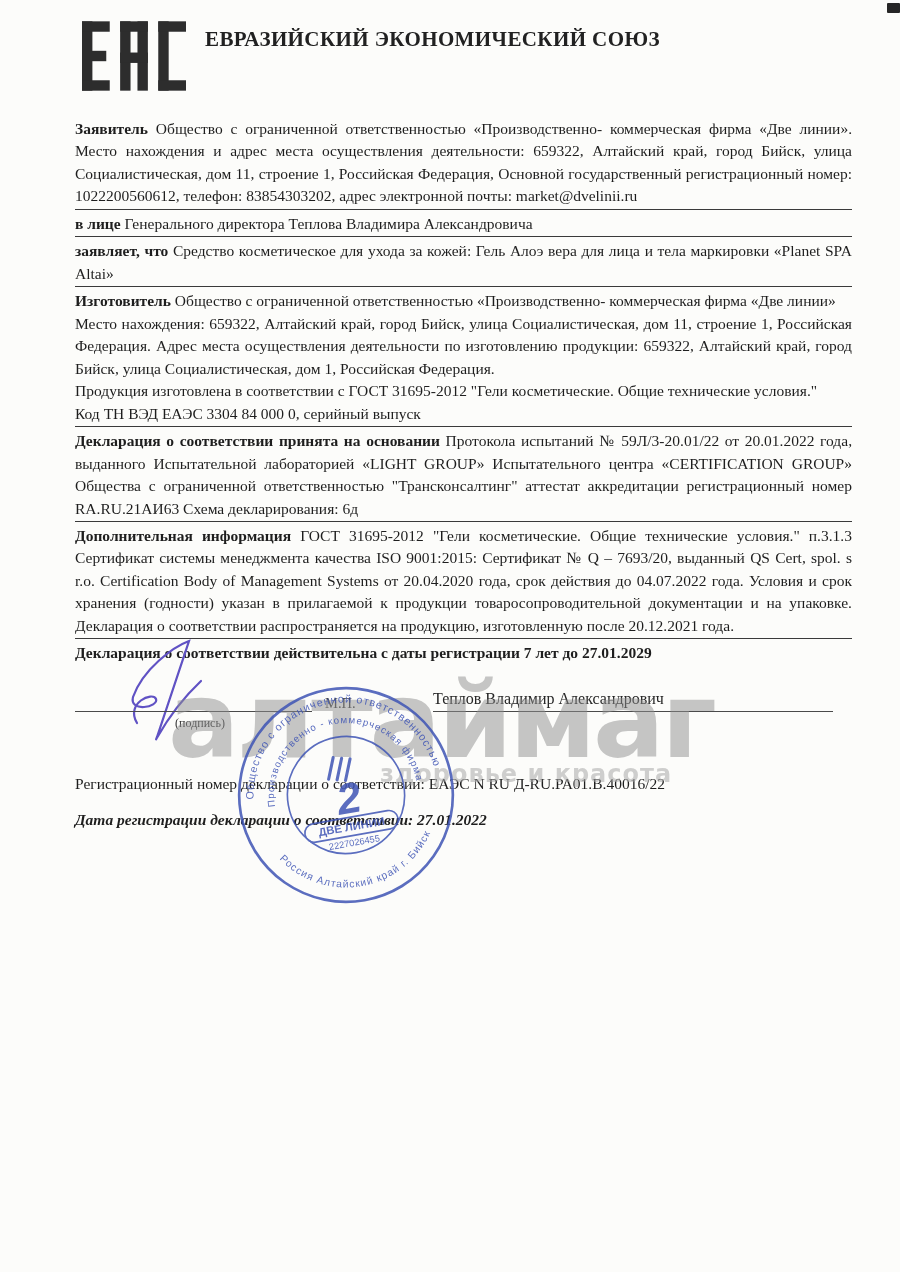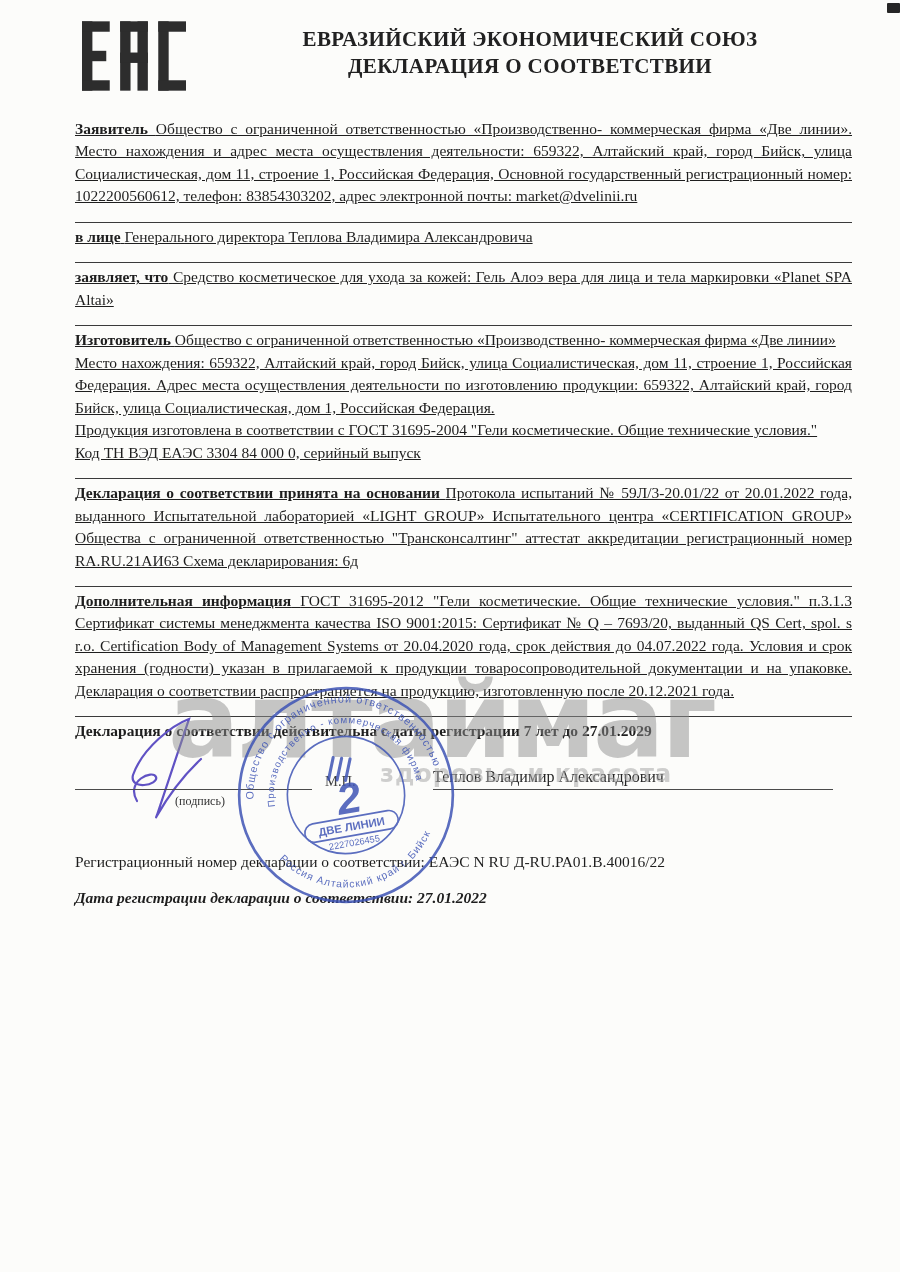--- a/index.html
+++ b/index.html
@@ -7,33 +7,33 @@
   .page {
     position:relative; width:900px; height:1272px;
     background:#fcfcfa; overflow:hidden;
     font-family:"Liberation Serif","DejaVu Serif",serif;
     color:#1e1e1e;
   }
   
   .eac-logo { position:absolute; left:82px; top:18px; }
   .title-wrap {
     position:absolute; left:205px; right:45px; top:26px;
-    text-align:center; font-weight:bold; font-size:21px;
+    font-weight:bold; font-size:21px;
     line-height:1.3; letter-spacing:.4px; color:#212121;
   }
   .corner-mark {
     position:absolute; right:0; top:3px; width:13px; height:10px;
     background:#262626; border-radius:1px;
   }
   
   .content {
     position:absolute; top:118px; left:75px; width:777px;
     font-size:15.5px; line-height:1.45; text-align:justify;
   }
-  .sec { border-bottom:1.5px solid #3a3a3a; padding-bottom:14px; margin-bottom:3px;text-decoration:underline; }
+  .sec { border-bottom:1.5px solid #3a3a3a; padding-bottom:1px; margin-bottom:3px; }
   .sec:last-child { border-bottom:none; }
   .gap { }
   b.lbl { font-weight:bold; }
   .validity { font-weight:bold; margin-top:2px; }
   
   .sig-block { position:relative; height:88px; }
   .sig-line-left {
     position:absolute; left:0; top:46px; width:237px;
     border-top:1.2px solid #4a4a4a;
   }
@@ -98,37 +98,36 @@
           <rect x="44" y="36" width="32" height="12"></rect>
         <rect x="88" y="0" width="12" height="80"></rect>
           <rect x="88" y="0" width="32" height="12"></rect>
         <rect x="88" y="68" width="32" height="12"></rect>
       </g>
     </svg>
   </div>
 
   <div class="title-wrap">
     <div>ЕВРАЗИЙСКИЙ ЭКОНОМИЧЕСКИЙ СОЮЗ</div>
-    <div>ДЕКЛАРАЦИЯ О СООТВЕТСТВИИ</div>
   </div>
 
   <div class="corner-mark"></div>
 
   <div class="content">
 
     <p class="sec"><b class="lbl">Заявитель</b> <span>Общество с ограниченной ответственностью «Производственно- коммерческая фирма «Две линии». Место нахождения и адрес места осуществления деятельности: 659322, Алтайский край, город Бийск, улица Социалистическая, дом 11, строение 1, Российская Федерация, Основной государственный регистрационный номер: 1022200560612, телефон: 83854303202, адрес электронной почты: market@dvelinii.ru</span></p>
 
     <p class="sec"><b class="lbl">в лице</b> <span>Генерального директора Теплова Владимира Александровича</span></p>
 
     <p class="sec"><b class="lbl">заявляет, что</b> <span>Средство косметическое для ухода за кожей: Гель Алоэ вера для лица и тела маркировки «Planet SPA Altai»</span></p>
 
     <div class="sec">
       <p><b class="lbl">Изготовитель</b> <span>Общество с ограниченной ответственностью «Производственно- коммерческая фирма «Две линии»</span></p>
       <p>Место нахождения: 659322, Алтайский край, город Бийск, улица Социалистическая, дом 11, строение 1, Российская Федерация. Адрес места осуществления деятельности по изготовлению продукции: 659322, Алтайский край, город Бийск, улица Социалистическая, дом 1, Российская Федерация.</p>
-      <p>Продукция изготовлена в соответствии с ГОСТ 31695-2004 "Гели косметические. Общие технические условия."</p>
+      <p>Продукция изготовлена в соответствии с ГОСТ 31695-2012 "Гели косметические. Общие технические условия."</p>
       <p>Код ТН ВЭД ЕАЭС 3304 84 000 0, серийный выпуск</p>
     </div>
 
 
     <p class="sec gap"><b class="lbl">Декларация о соответствии принята на основании</b> <span>Протокола испытаний № 59Л/3-20.01/22 от 20.01.2022 года, выданного Испытательной лабораторией «LIGHT GROUP» Испытательного центра «CERTIFICATION GROUP» Общества с ограниченной ответственностью "Трансконсалтинг" аттестат аккредитации регистрационный номер RA.RU.21АИ63 Схема декларирования: 6д</span></p>
 
     <p class="sec gap"><b class="lbl">Дополнительная информация</b> <span>ГОСТ 31695-2012 "Гели косметические. Общие технические условия." п.3.1.3 Сертификат системы менеджмента качества ISO 9001:2015: Сертификат № Q – 7693/20, выданный QS Cert, spol. s r.o. Certification Body of Management Systems от 20.04.2020 года, срок действия до 04.07.2022 года. Условия и срок хранения (годности) указан в прилагаемой к продукции товаросопроводительной документации и на упаковке. Декларация о соответствии распространяется на продукцию, изготовленную после 20.12.2021 года.</span></p>
 
     <p class="validity">Декларация о соответствии действительна с даты регистрации 7 лет до 27.01.2029</p>
 

